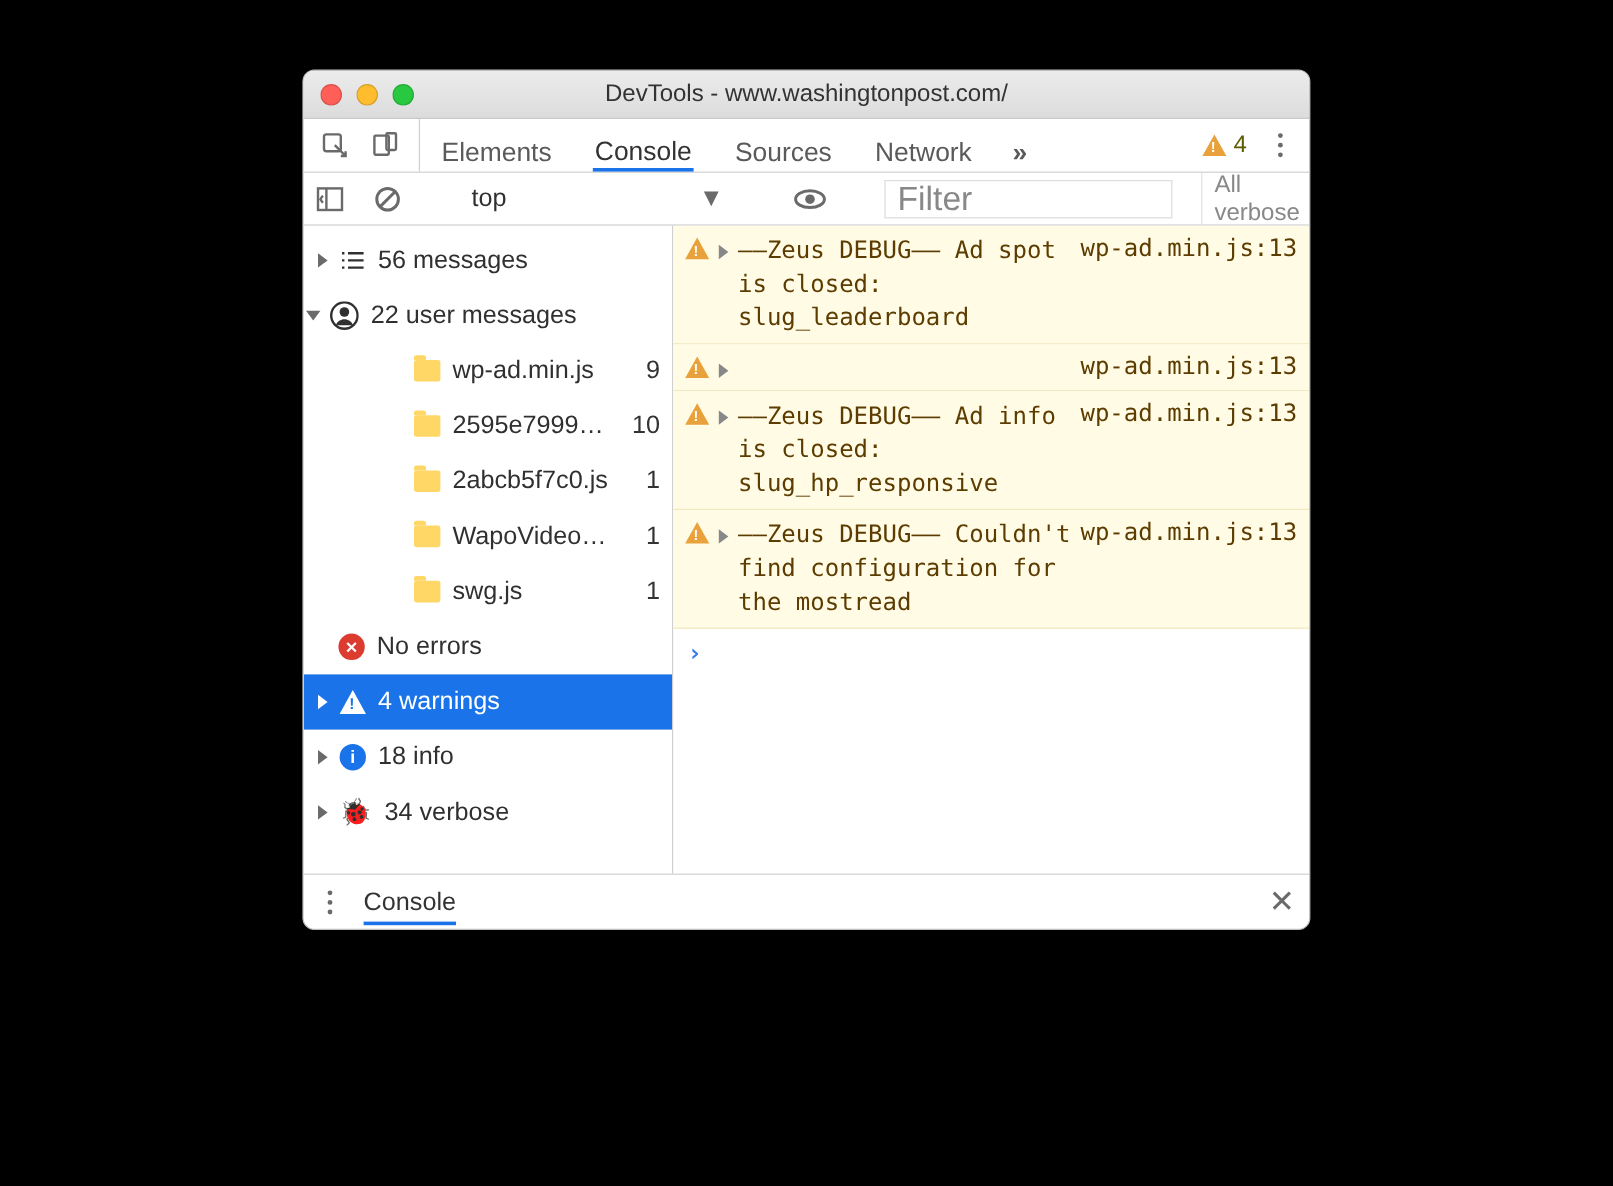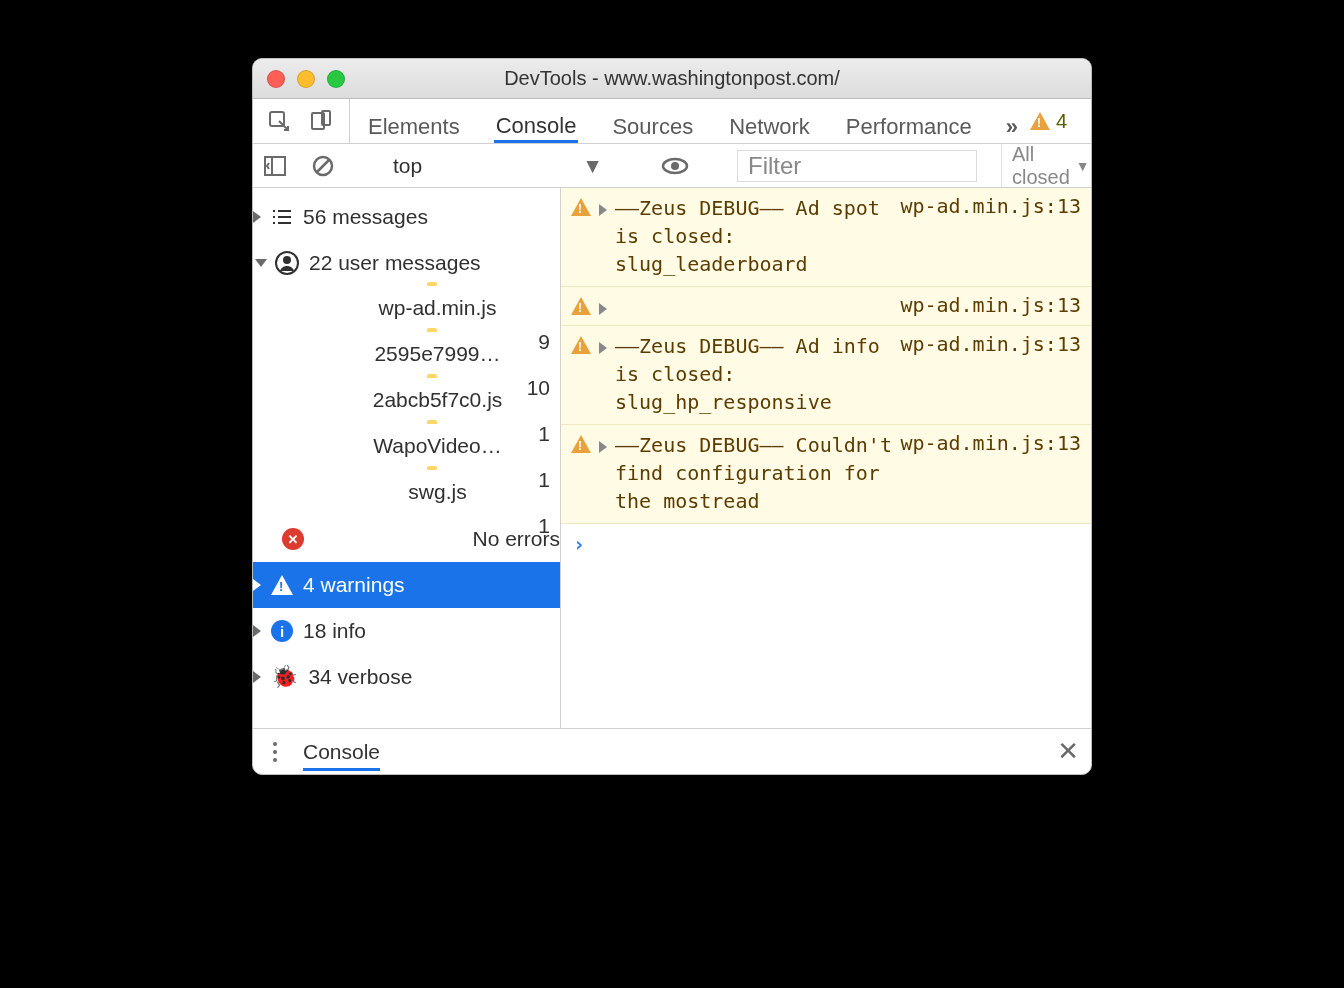--- a/index.html
+++ b/index.html
@@ -56,44 +56,45 @@
 
   .toolbar2 {
     height: 44px;
     border-bottom: 1px solid #d0d0d0;
     display: flex;
     align-items: center;
     padding: 0 10px;
     gap: 24px;
   }
   .select { display: flex; align-items: center; gap: 8px; padding: 0 10px; font-size: 21px; color: #303030; min-width: 230px; cursor: pointer; justify-content: space-between;}
-  .filterbox { flex: 0 0 240px; height: 32px; border: 1px solid #dcdcdc; background: #fff; padding: 0 10px; font-size: 24px; display: flex; align-items: center; color: #888;}
+  .filterbox { flex: 0 0 240px; height: 32px; border: 1px solid #dcdcdc; background: #fff; padding: 0 10px; font-size: 28px; display: flex; align-items: center; color: #888;}
   .levels { font-size: 20px; color: #888; display: flex; align-items: center; gap: 6px; cursor:pointer; padding: 0 10px; border-right: 1px solid #e0e0e0; border-left: 1px solid #e0e0e0; height: 100%;}
   .hidden-count { font-size: 20px; color: #666; padding: 0 8px; margin-left: 37px;}
   .vsep { width: 1px; background: #d8d8d8; height: 100%; }
 
   .body {
     display: flex;
     height: 540px;
   }
   .sidebar {
     width: 308px;
     border-right: 1px solid #d0d0d0;
     overflow: hidden;
     font-size: 21px;
     padding-top: 6px;
   }
   .srow {
     display: flex; align-items: center;
     height: 46px;
+    padding-left: 12px;
     gap: 10px;
     cursor: pointer;
   }
   .srow .count { margin-left: auto; margin-right: 10px; color: #333;}
-  .srow.sub { padding-left: 62px; flex-direction: column; }
+  .srow.sub { padding-left: 92px; }
   .srow.selected { background: #1a73e8; color: #fff; }
   .tri { width: 0; height: 0; border-left: 8px solid #6a6a6a; border-top: 6px solid transparent; border-bottom: 6px solid transparent; }
   .tri.down { transform: rotate(90deg); }
   .tri.white { border-left-color: #fff; }
   .dot-error { width: 22px; height: 22px; background: #dc3b30; border-radius: 50%; display:flex;align-items:center;justify-content:center;}
   .dot-error::after { content:"✕"; color:#fff; font-size:13px; font-weight:bold;}
   .dot-info { width: 22px; height: 22px; background: #1a73e8; border-radius:50%; color:#fff; font-weight:bold; font-size:15px; display:flex;align-items:center;justify-content:center;}
   .folder-icon { width: 22px; height: 18px; background: #ffd766; border-radius: 2px; position: relative; }
   .folder-icon::before { content:""; position:absolute; top:-4px; left:0; width:10px; height:4px; background:#ffd766; border-radius:2px 2px 0 0;}
   .bug-icon { font-size: 22px; }
@@ -157,21 +158,20 @@
             <rect x="3" y="4" width="12" height="16" rx="1"></rect>
             <rect x="13" y="2" width="8" height="14" rx="1"></rect>
           </svg>
       </span>
     </div>
     <div class="tabs">
       <div class="tab">Elements</div>
       <div class="tab active">Console</div>
       <div class="tab">Sources</div>
       <div class="tab">Network</div>
-      <div class="tab">Performance</div>
       <div class="chev">»</div>
     </div>
     <div class="right">
       <div class="warn-badge">
         <span class="warn-ico" style="margin-top:0;"></span>
         <span>4</span>
       </div>
       <div class="kebab">
           <span></span>
           <span></span>
@@ -204,21 +204,21 @@
       <svg width="28" height="20" viewBox="0 0 28 20" fill="#6a6a6a">
           <ellipse cx="14" cy="10" rx="12" ry="7" fill="none" stroke="#6a6a6a" stroke-width="2.5"></ellipse>
           <circle cx="14" cy="10" r="4"></circle>
         </svg>
     </span>
     <div class="vsep"></div>
     <div class="filterbox">
       <span>Filter</span>
     </div>
     <div class="levels">
-      <span>All closed</span>
+      <span>All verbose</span>
       <span style="font-size:14px;">▼</span>
     </div>
     <div class="hidden-count">19 hidden</div>
     <span class="icon" style="margin-left:auto;">
       <svg width="24" height="24" viewBox="0 0 24 24" fill="#6a6a6a">
           <path d="M12 8a4 4 0 100 8 4 4 0 000-8zm9 4a7 7 0 01-.1 1.2l2.1 1.6-2 3.4-2.5-1a7 7 0 01-2 1.2l-.4 2.6h-4l-.4-2.6a7 7 0 01-2-1.2l-2.5 1-2-3.4 2.1-1.6A7 7 0 013 12a7 7 0 01.1-1.2L1 9.2l2-3.4 2.5 1a7 7 0 012-1.2L7.9 3h4l.4 2.6a7 7 0 012 1.2l2.5-1 2 3.4-2.1 1.6c.1.4.1.8.1 1.2z"></path>
         </svg>
     </span>
   </div>
 
@@ -267,21 +267,21 @@
       <div class="srow sub">
         <span class="folder-icon"></span>
         <span>WapoVideo…</span>
         <span class="count">1</span>
       </div>
       <div class="srow sub">
         <span class="folder-icon"></span>
         <span>swg.js</span>
         <span class="count">1</span>
       </div>
-      <div class="srow" style="padding-left:29px;justify-content:space-between;">
+      <div class="srow" style="padding-left:29px;">
         <span class="dot-error"></span>
         <span>No errors</span>
       </div>
       <div class="srow selected">
         <span class="tri white"></span>
         <span style="width:0;height:0;border-left:11px solid transparent;border-right:11px solid transparent;border-bottom:20px solid #fff;position:relative;">
             <span style="position:absolute;left:-3px;top:4px;color:#1a73e8;font-size:13px;font-weight:bold;">!</span>
           </span>
         <span>4 warnings</span>
       </div>

